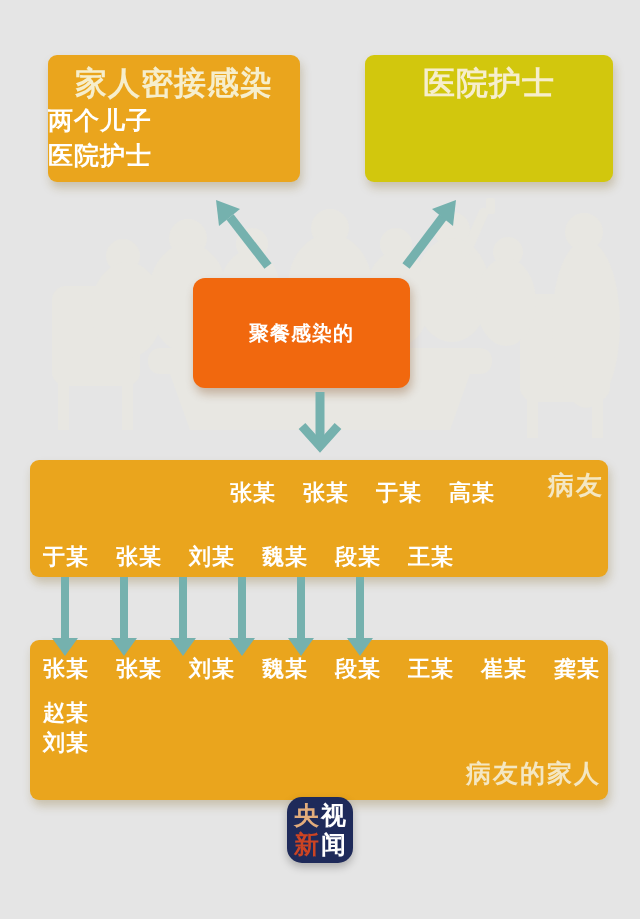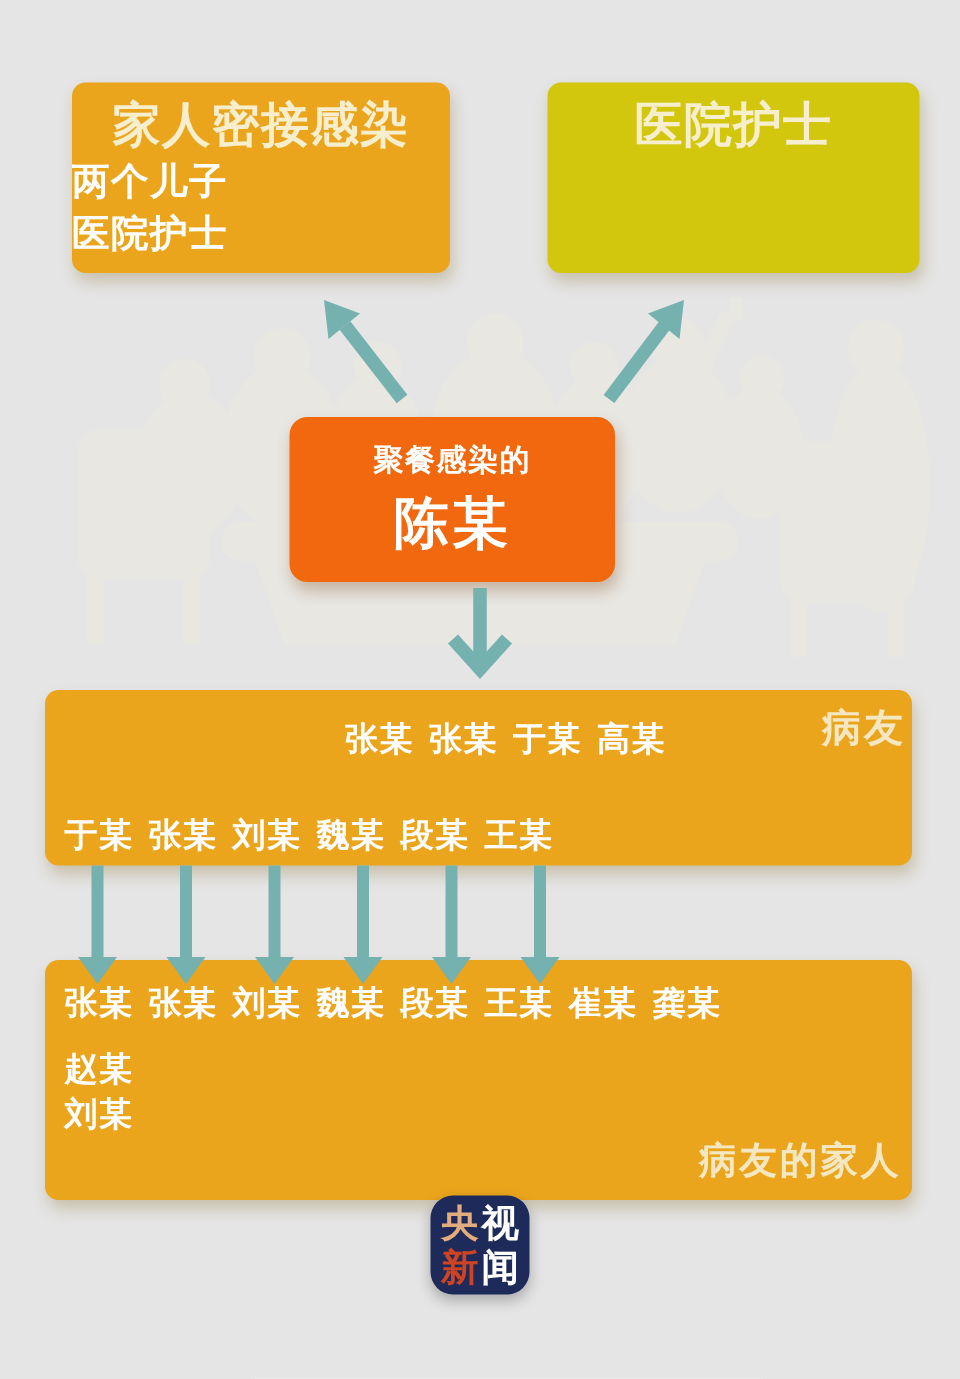--- a/index.html
+++ b/index.html
@@ -24,21 +24,21 @@
   #box-source{left:193px;top:278px;width:217px;height:110px;border-radius:12px;
     display:flex;flex-direction:column;align-items:center;justify-content:center;}
   #source-subtitle{color:#FFFFFF;font-weight:bold;font-size:20px;letter-spacing:1px;}
   #source-name{color:#FFFFFF;font-weight:bold;font-size:37px;letter-spacing:2px;margin-top:4px;}
 
   #box-patients{left:30px;top:460px;width:578px;height:117px;}
   #box-families{left:30px;top:640px;width:578px;height:160px;}
   .corner-title{position:absolute;color:#F4E7C2;font-weight:bold;letter-spacing:2px;}
   #patients-title{font-size:26px;top:8px;right:4px;}
   #families-title{font-size:25px;right:7px;bottom:10px;}
-  .name-row{position:absolute;display:flex;gap:10px;}
+  .name-row{position:absolute;display:flex;gap:27px;}
   .name{color:#FFFFFF;font-weight:bold;font-size:22px;white-space:nowrap;letter-spacing:1px;}
   #patients-row1{left:200px;top:18px;}
   #patients-row2{left:13px;top:82px;}
   #families-row1{left:13px;top:14px;}
   .extra-name{position:absolute;left:13px;margin-top:14px;}
   #families-extra1{top:44px;}
   #families-extra2{top:74px;}
 
   #silhouette{position:absolute;left:0;top:198px;}
   #arrows{position:absolute;left:0;top:0;pointer-events:none;}
@@ -105,21 +105,20 @@
     <div class="box-line">两个儿子</div>
     <div class="box-line">医院护士</div>
   </div>
 
   <div class="box yellow top-box" style="left:365px;width:248px;">
     <div class="box-title">医院护士</div>
   </div>
 
   <div class="box orange" id="box-source">
     <div id="source-subtitle">聚餐感染的</div>
-    <div id="source-name">陈某</div>
   </div>
 
   <div class="box amber" id="box-patients">
     <div class="corner-title" id="patients-title">病友</div>
     <div class="name-row" id="patients-row1">
       <span class="name">张某</span>
       <span class="name">张某</span>
       <span class="name">于某</span>
       <span class="name">高某</span>
     </div>

